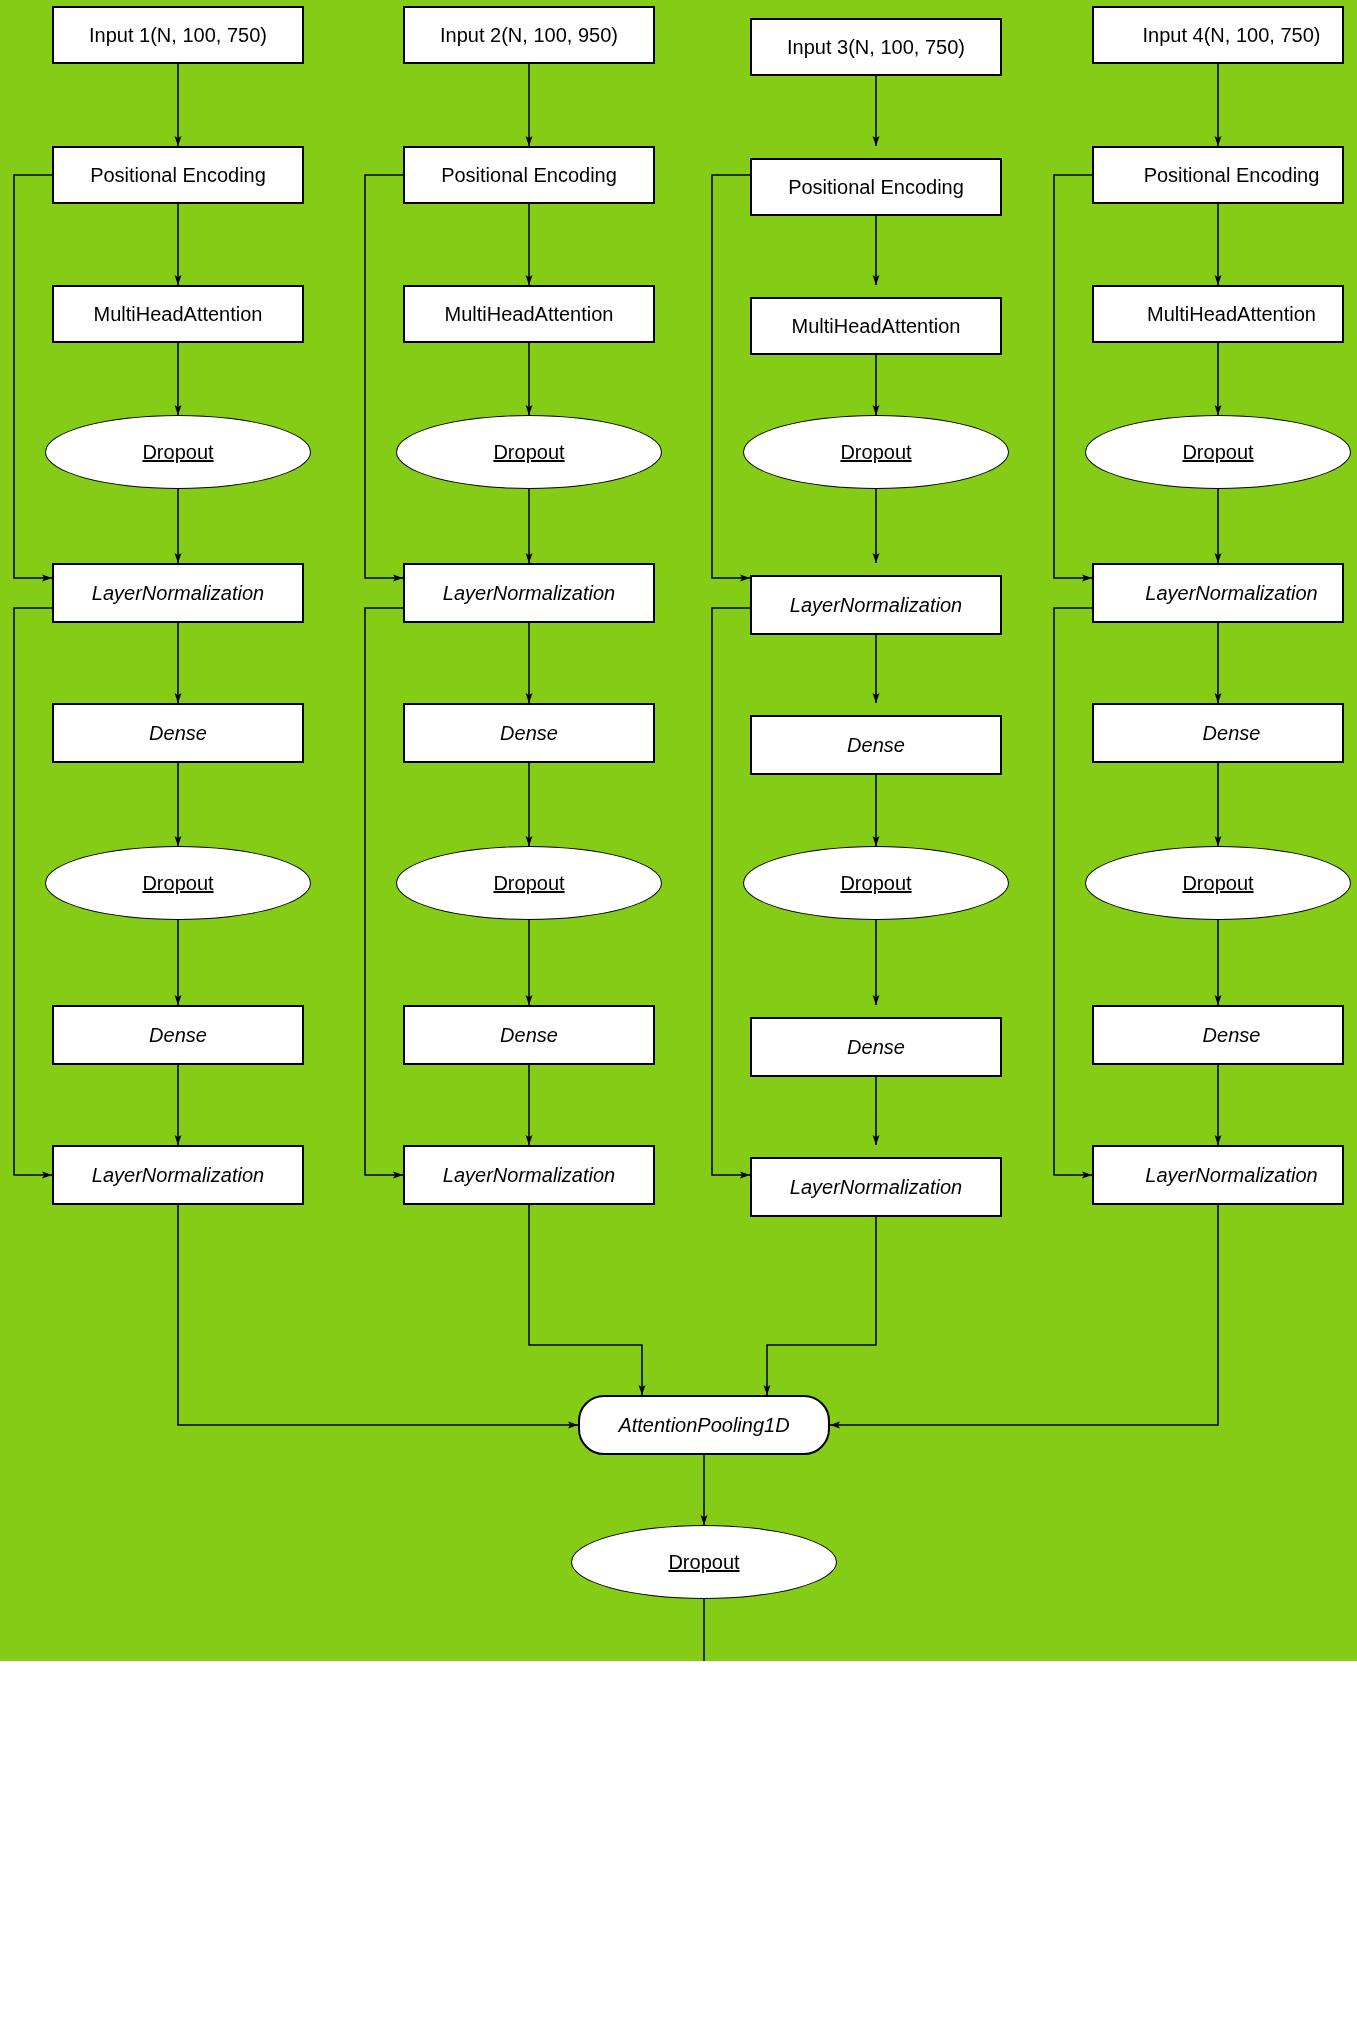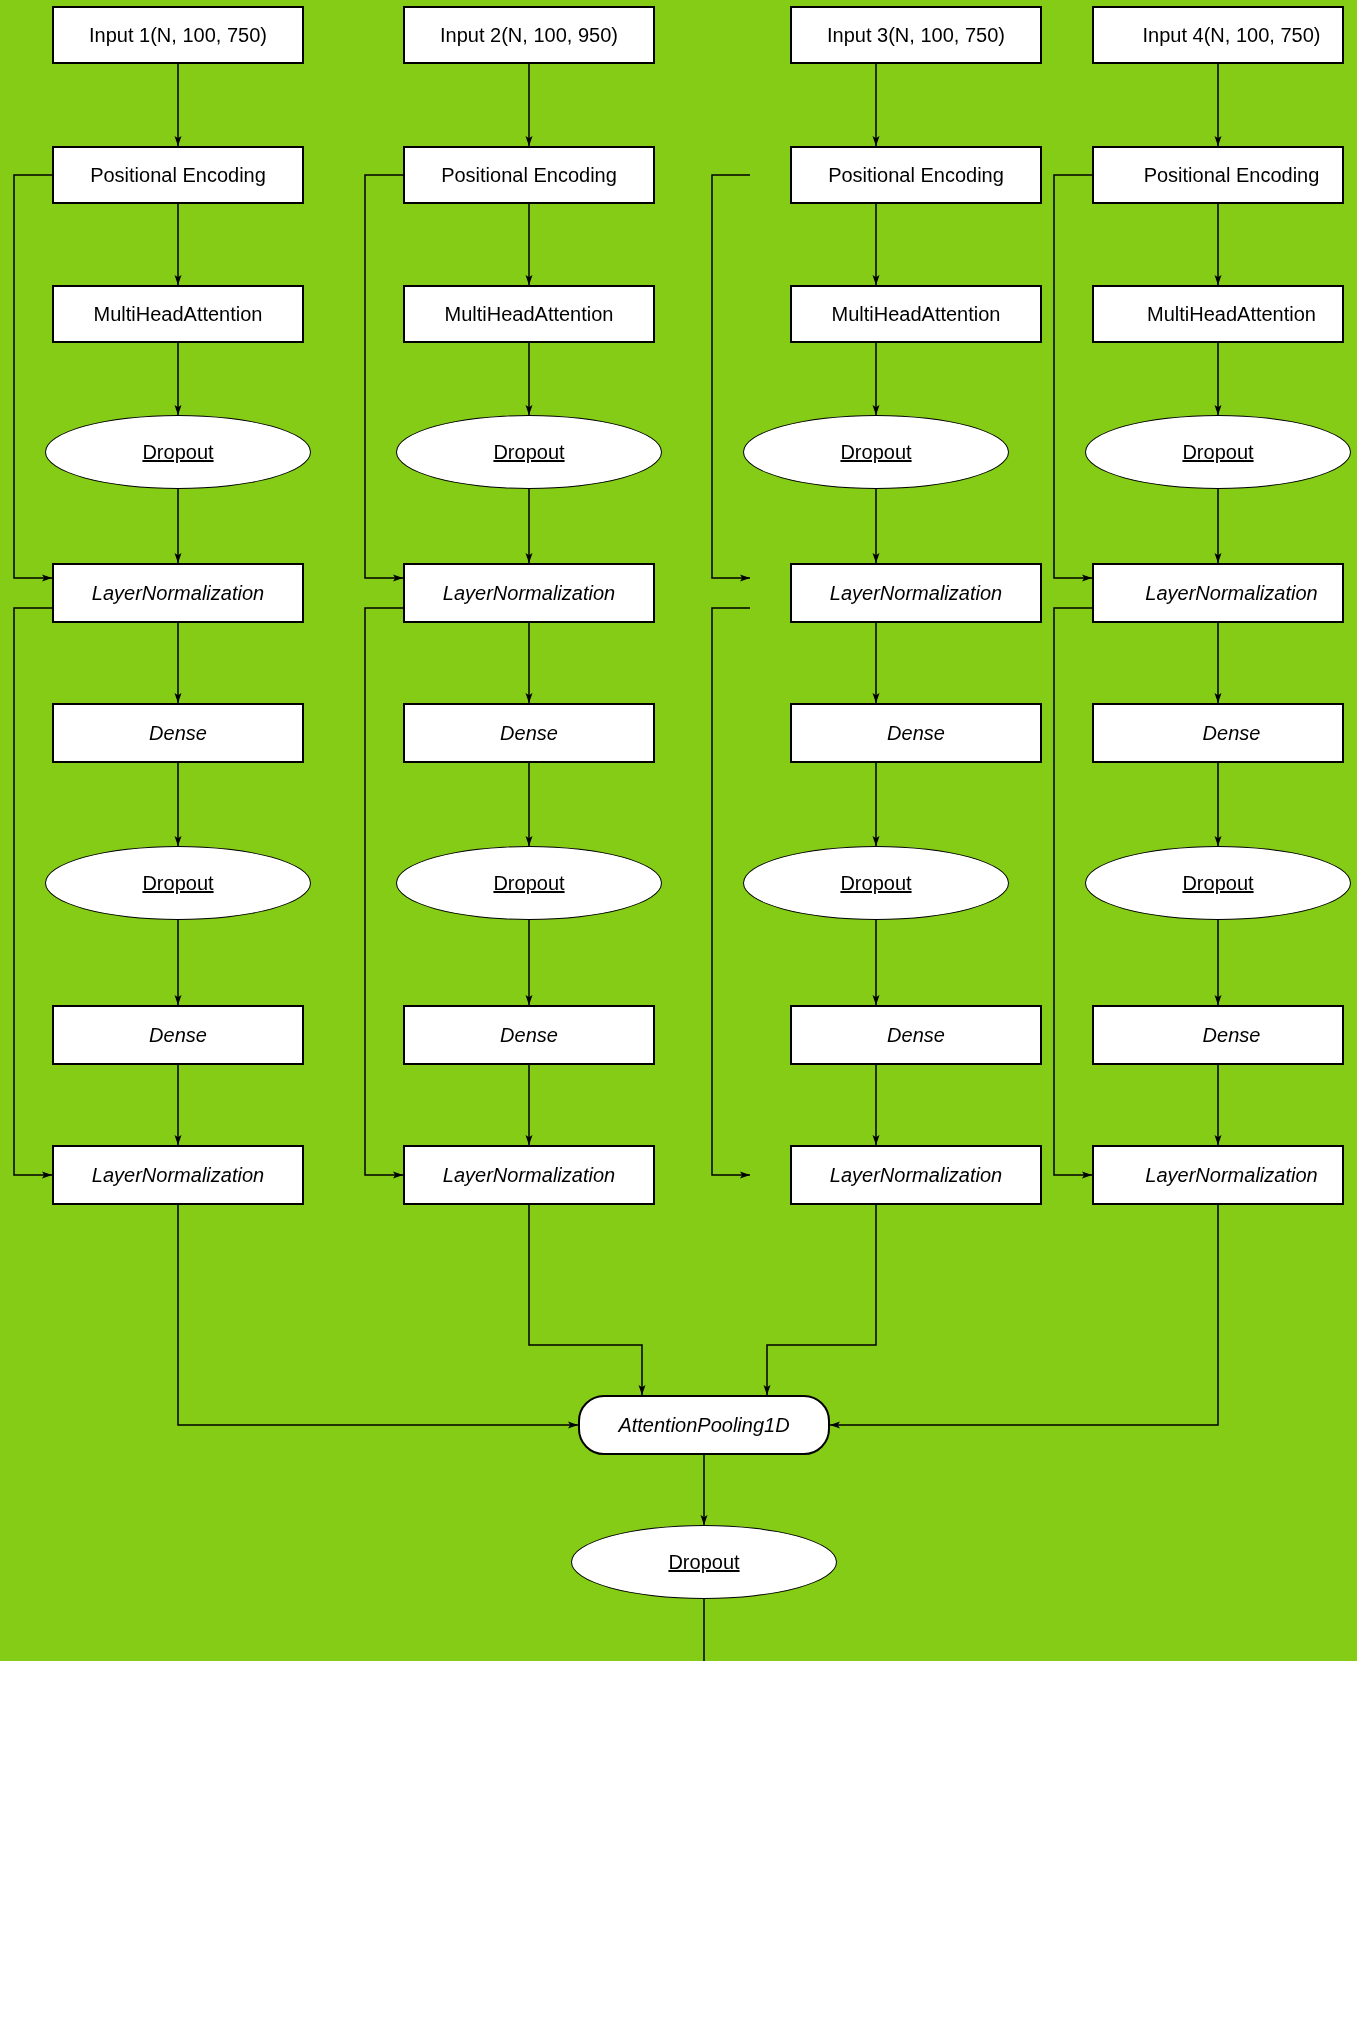--- a/index.html
+++ b/index.html
@@ -11,21 +11,21 @@
   .node {
     position:absolute; box-sizing:border-box; background:#ffffff;
     display:flex; align-items:center; justify-content:center;
     font-size:20px; line-height:1.2; color:#000000; white-space:nowrap;
   }
   .box     { border:2px solid #000000; width:252px; }
   .h58     { height:58px; }
   .h60     { height:60px;font-style:italic; }
   .ellipse { border:1.5px solid #000000; border-radius:50%; width:266px; height:74px;text-decoration:underline; }
   
-  .c1b { left:52px; }  .c2b { left:403px; } .c3b { left:790px; } .c4b { left:1092px;padding-left:27px; }
+  .c1b { left:52px; }  .c2b { left:403px; } .c3b { left:750px;margin-top:12px; } .c4b { left:1092px;padding-left:27px; }
   .c1e { left:45px; }  .c2e { left:396px; } .c3e { left:743px; } .c4e { left:1085px; }
   
   .r-input  { top:6px; }
   .r-pe     { top:146px; }
   .r-mha    { top:285px; }
   .r-drop1  { top:415px; }
   .r-ln1    { top:563px; }
   .r-dense1 { top:703px; }
   .r-drop2  { top:846px; }
   .r-dense2 { top:1005px; }

